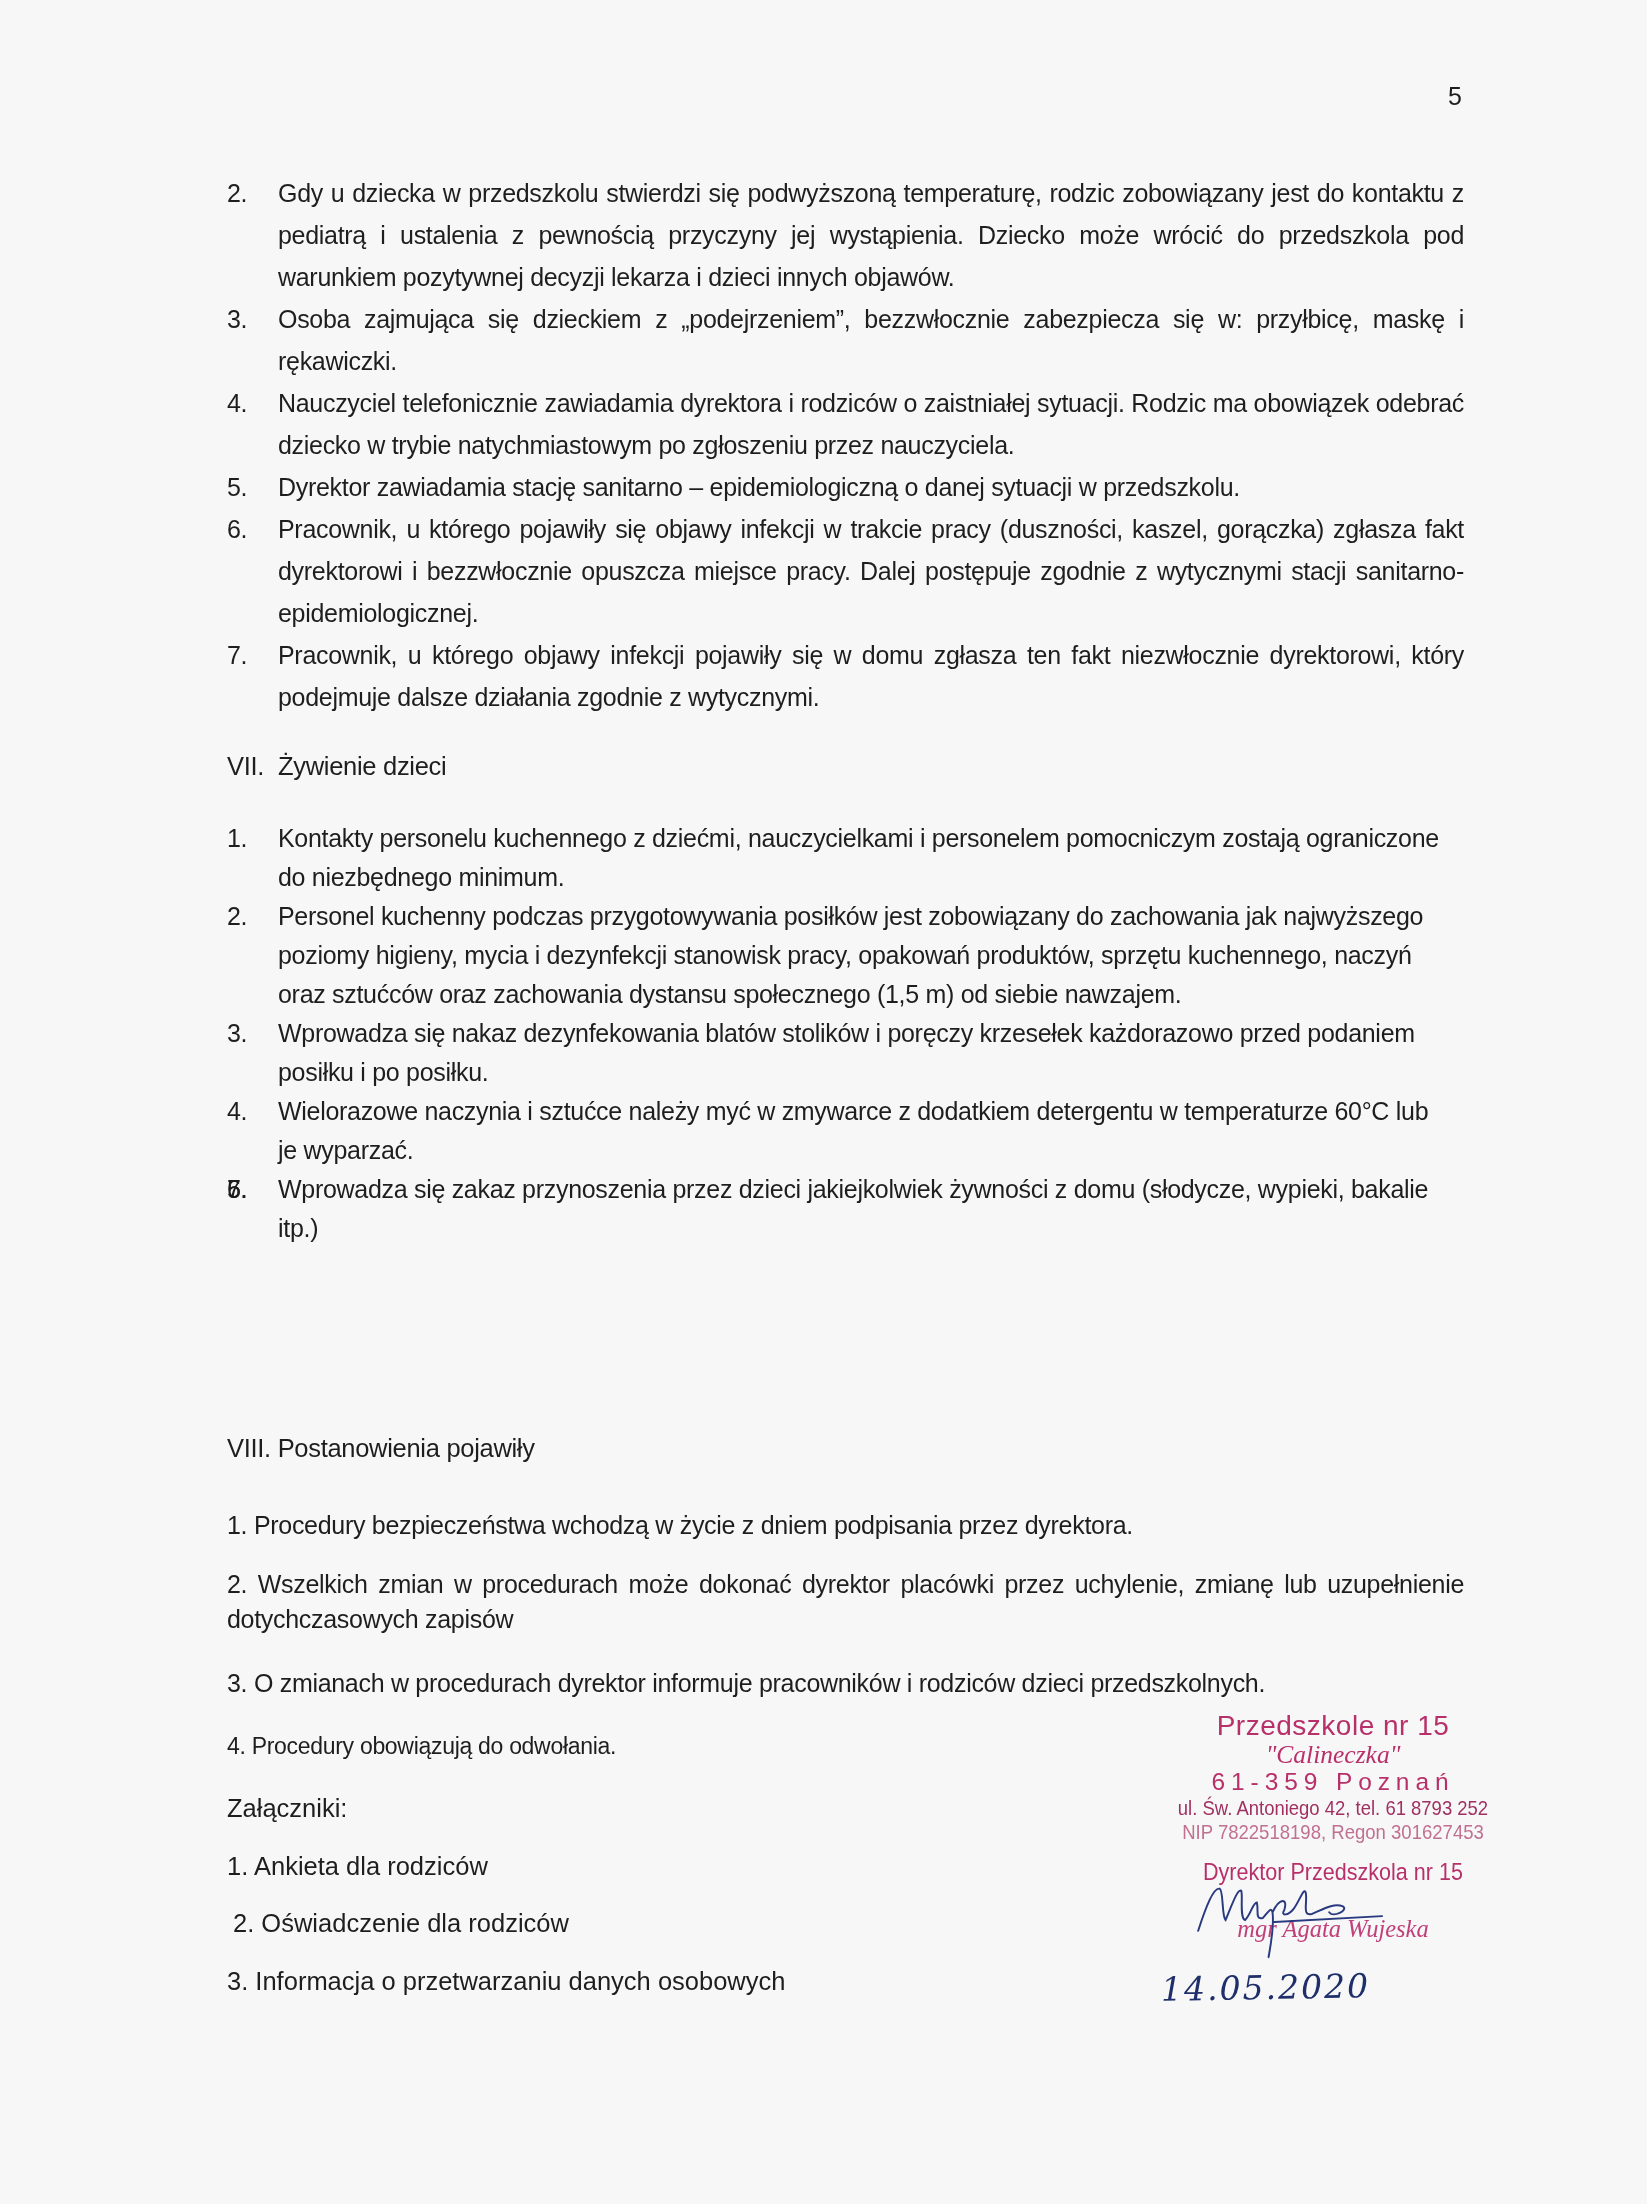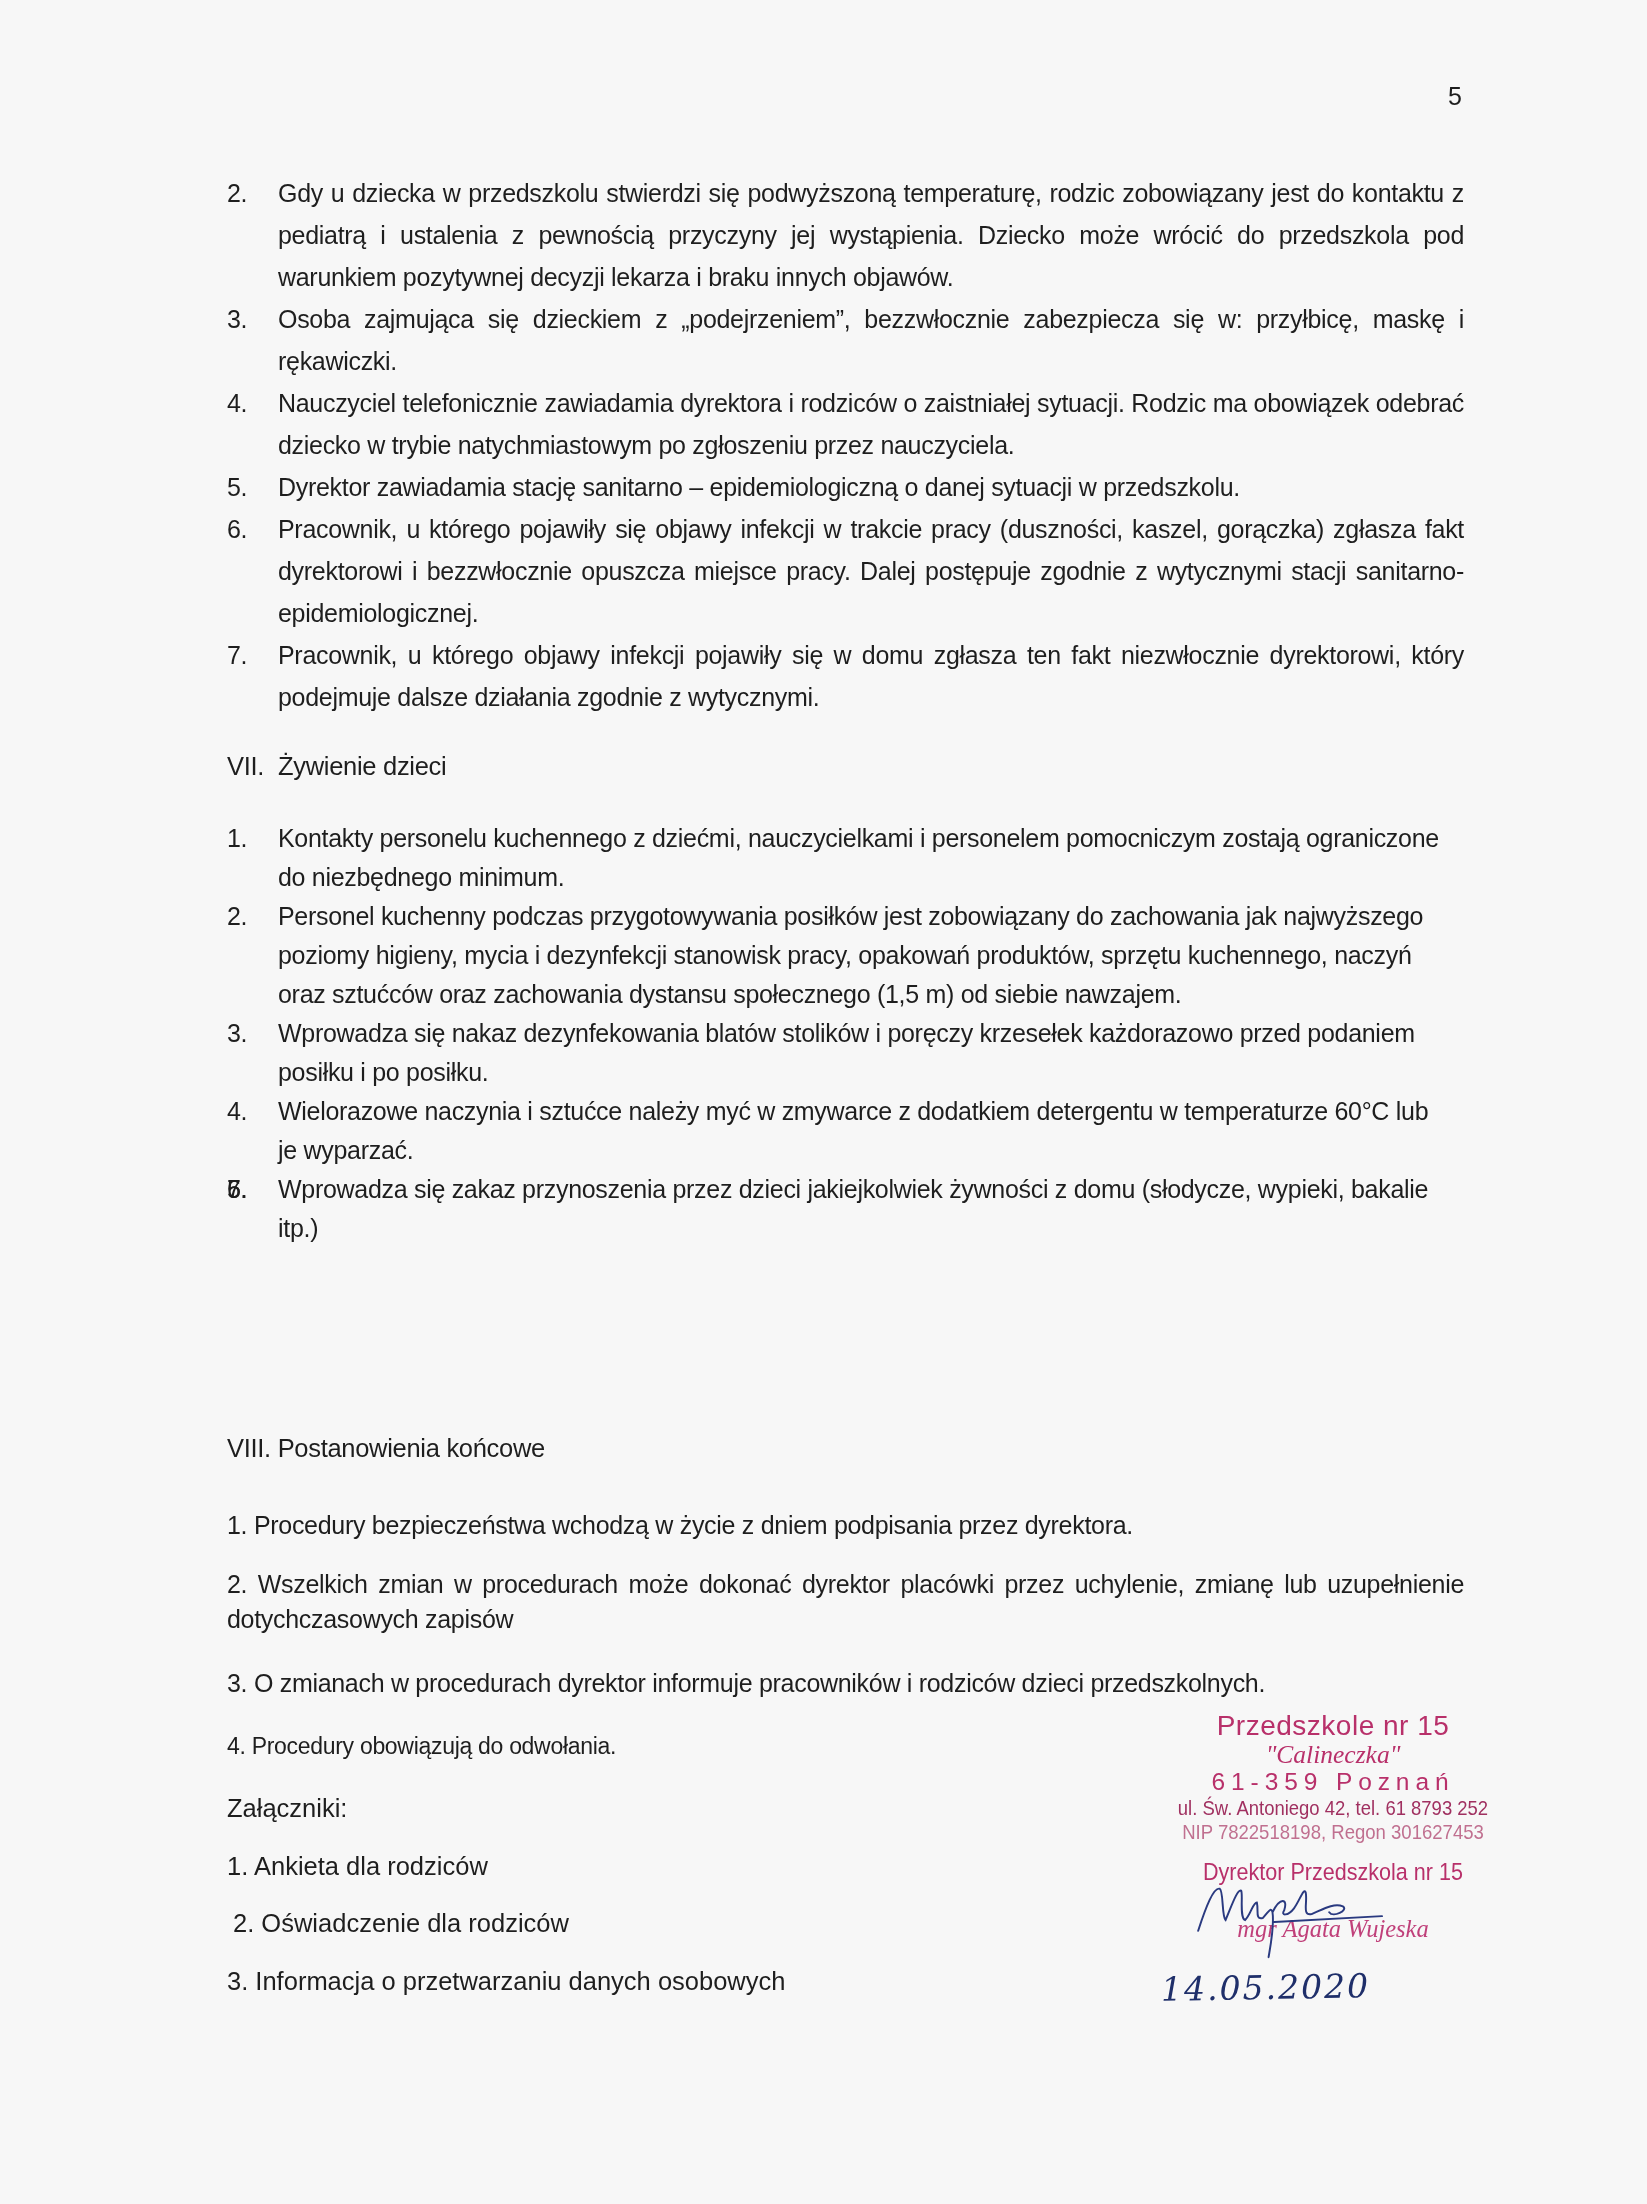--- a/index.html
+++ b/index.html
@@ -59,21 +59,21 @@
     }
   </style>
 </head>
 <body>
 
 <div class="page-number text">5</div>
 
 <ol class="ol justify text" style="top:172px;">
   <li>
       <span class="num">2.</span>
-      <span class="body">Gdy u dziecka w przedszkolu stwierdzi się podwyższoną temperaturę, rodzic zobowiązany jest do kontaktu z pediatrą i ustalenia z pewnością przyczyny jej wystąpienia. Dziecko może wrócić do przedszkola pod warunkiem pozytywnej decyzji lekarza i braku innych objawów.</span>
+      <span class="body">Gdy u dziecka w przedszkolu stwierdzi się podwyższoną temperaturę, rodzic zobowiązany jest do kontaktu z pediatrą i ustalenia z pewnością przyczyny jej wystąpienia. Dziecko może wrócić do przedszkola pod warunkiem pozytywnej decyzji lekarza i dzieci innych objawów.</span>
     </li>
   <li>
       <span class="num">3.</span>
       <span class="body">Osoba zajmująca się dzieckiem z „podejrzeniem”, bezzwłocznie zabezpiecza się w: przyłbicę, maskę i rękawiczki.</span>
     </li>
   <li>
       <span class="num">4.</span>
       <span class="body">Nauczyciel telefonicznie zawiadamia dyrektora i rodziców o zaistniałej sytuacji. Rodzic ma obowiązek odebrać dziecko w trybie natychmiastowym po zgłoszeniu przez nauczyciela.</span>
     </li>
   <li>
@@ -97,21 +97,21 @@
 <ol class="ol tight text" style="top:819px; width:1215px;">
   <li><span class="num">1.</span><span class="body">Kontakty personelu kuchennego z dziećmi, nauczycielkami i personelem pomocniczym zostają ograniczone do niezbędnego minimum.</span></li>
   <li><span class="num">2.</span><span class="body">Personel kuchenny podczas przygotowywania posiłków jest zobowiązany do zachowania jak najwyższego poziomy higieny, mycia i dezynfekcji stanowisk pracy, opakowań produktów, sprzętu kuchennego, naczyń oraz sztućców oraz zachowania dystansu społecznego (1,5 m) od siebie nawzajem.</span></li>
   <li><span class="num">3.</span><span class="body">Wprowadza się nakaz dezynfekowania blatów stolików i poręczy krzesełek każdorazowo przed podaniem posiłku i po posiłku.</span></li>
   <li><span class="num">4.</span><span class="body">Wielorazowe naczynia i sztućce należy myć w zmywarce z dodatkiem detergentu w temperaturze 60°C lub je wyparzać.</span></li>
   <li><span class="num">5.</span></li>
   <li><span class="num">6.</span></li>
   <li><span class="num">7.</span><span class="body">Wprowadza się zakaz przynoszenia przez dzieci jakiejkolwiek żywności z domu (słodycze, wypieki, bakalie itp.)</span></li>
 </ol>
 
-<div class="heading text" style="top:1434px;">VIII. Postanowienia końcowe</div>
+<div class="heading text" style="top:1434px;">VIII. Postanowienia pojawiły</div>
 
 <div class="para text" style="top:1508px;">1. Procedury bezpieczeństwa wchodzą w życie z dniem podpisania przez dyrektora.</div>
 <div class="para text" style="top:1567px;">2. Wszelkich zmian w procedurach może dokonać dyrektor placówki przez uchylenie, zmianę lub uzupełnienie dotychczasowych zapisów</div>
 <div class="para text" style="top:1666px;">3. O zmianach w procedurach dyrektor informuje pracowników i rodziców dzieci przedszkolnych.</div>
 <div class="para text" style="top:1729px; font-size:23px; width:686px; text-align:left;">4.  Procedury obowiązują do odwołania.</div>
 
 <div class="attach" style="top:1794px;">Załączniki:</div>
 <div class="attach" style="top:1852px;">1. Ankieta dla rodziców</div>
 <div class="attach" style="top:1909px;margin-left:6px;">2. Oświadczenie dla rodziców</div>
 <div class="attach" style="top:1967px;">3. Informacja o przetwarzaniu danych osobowych</div>

